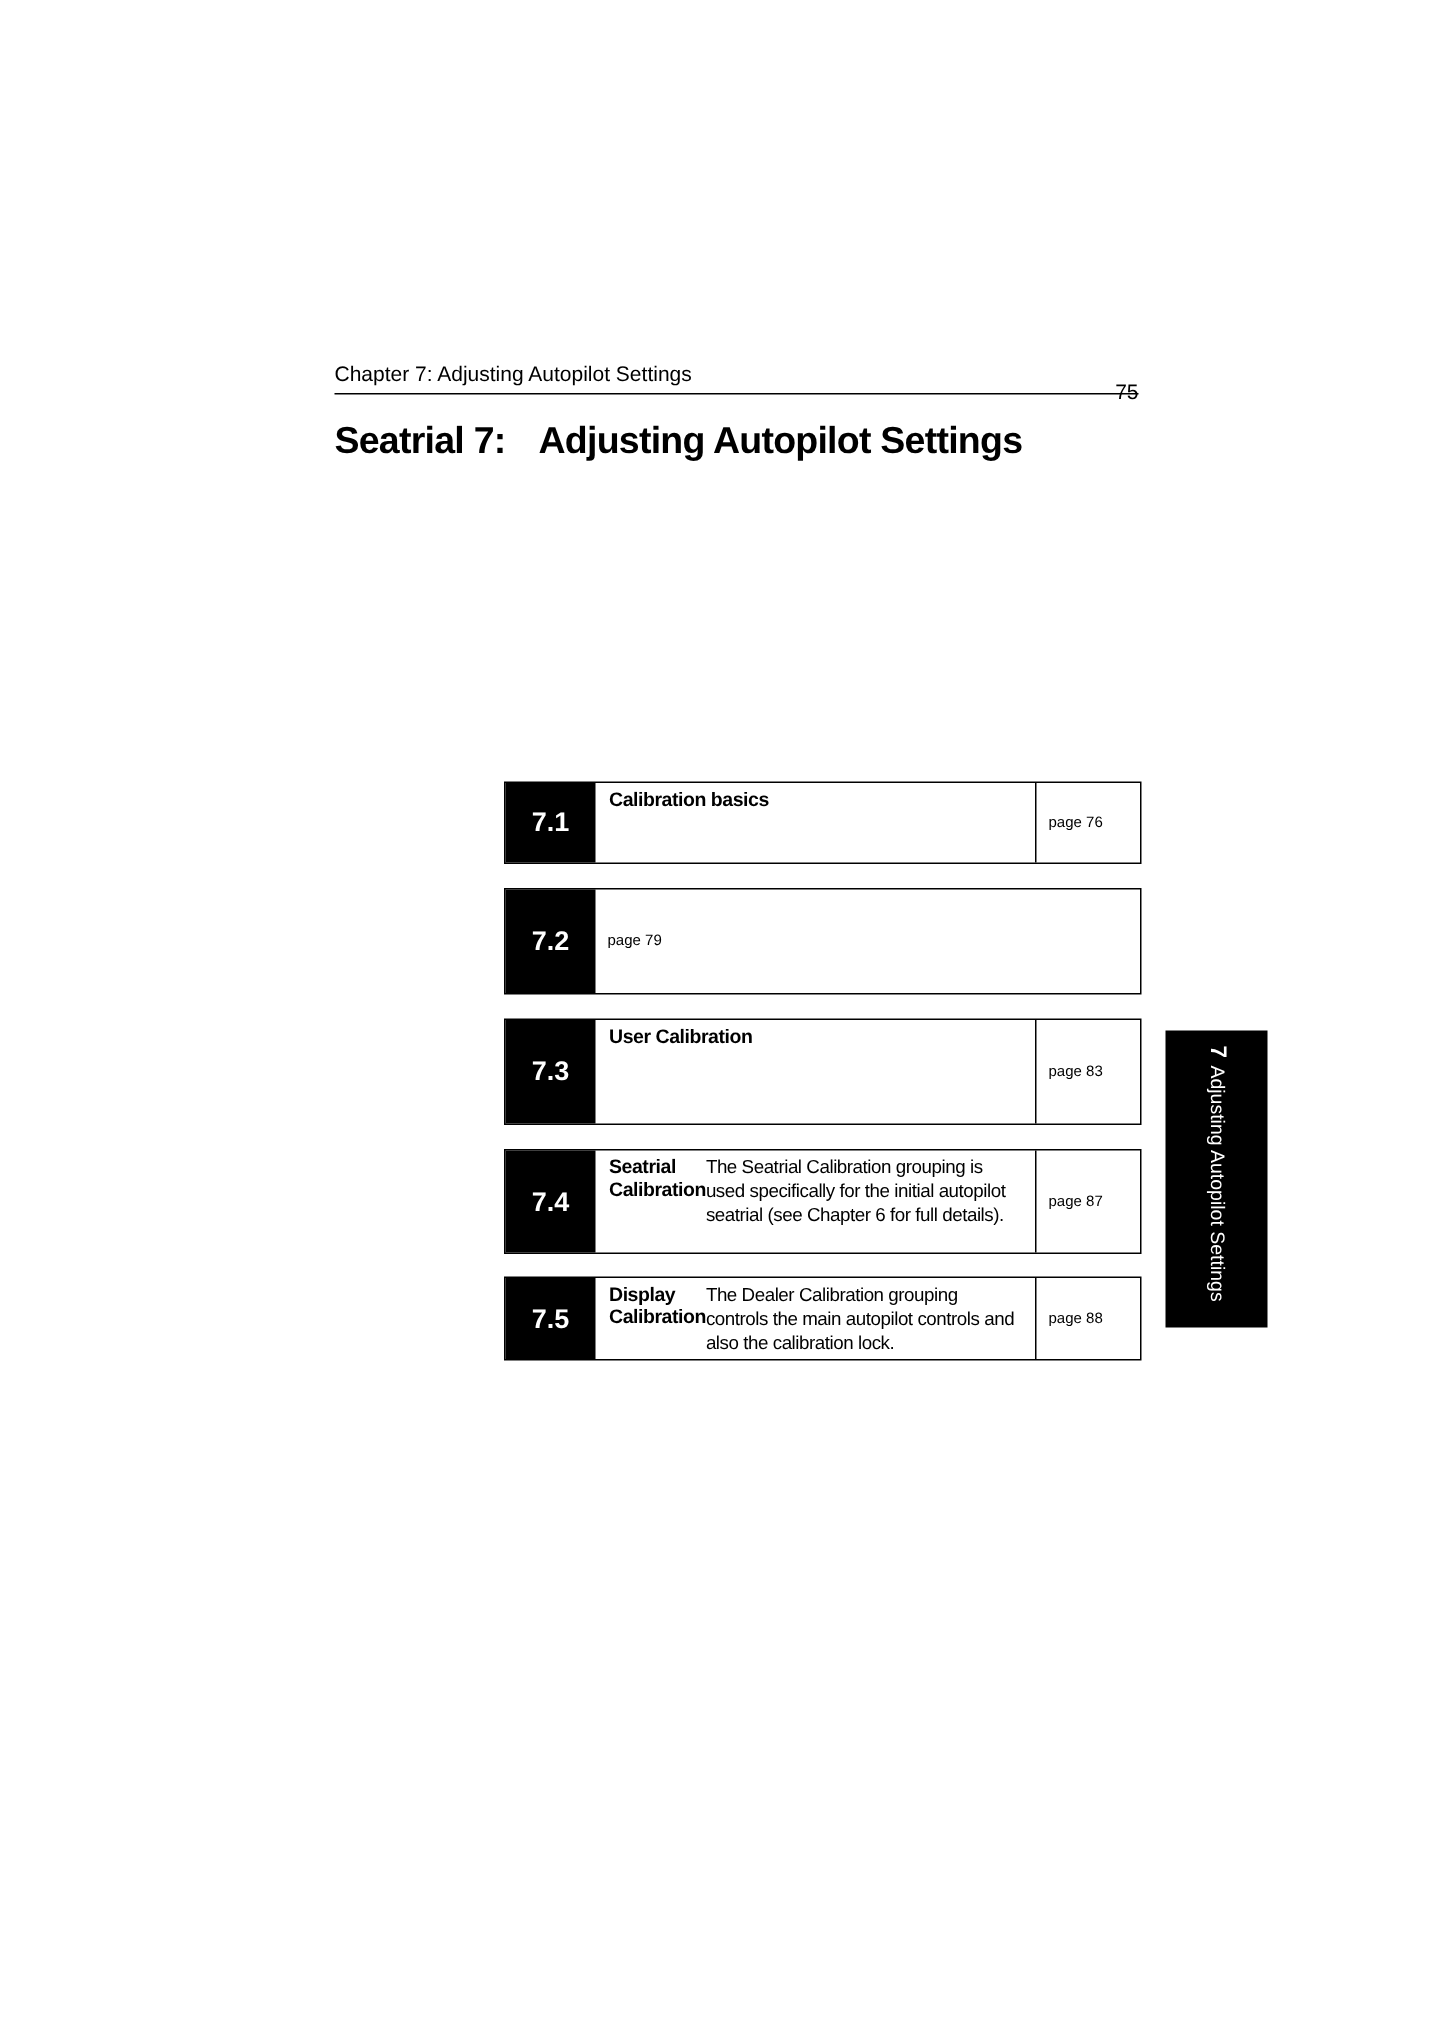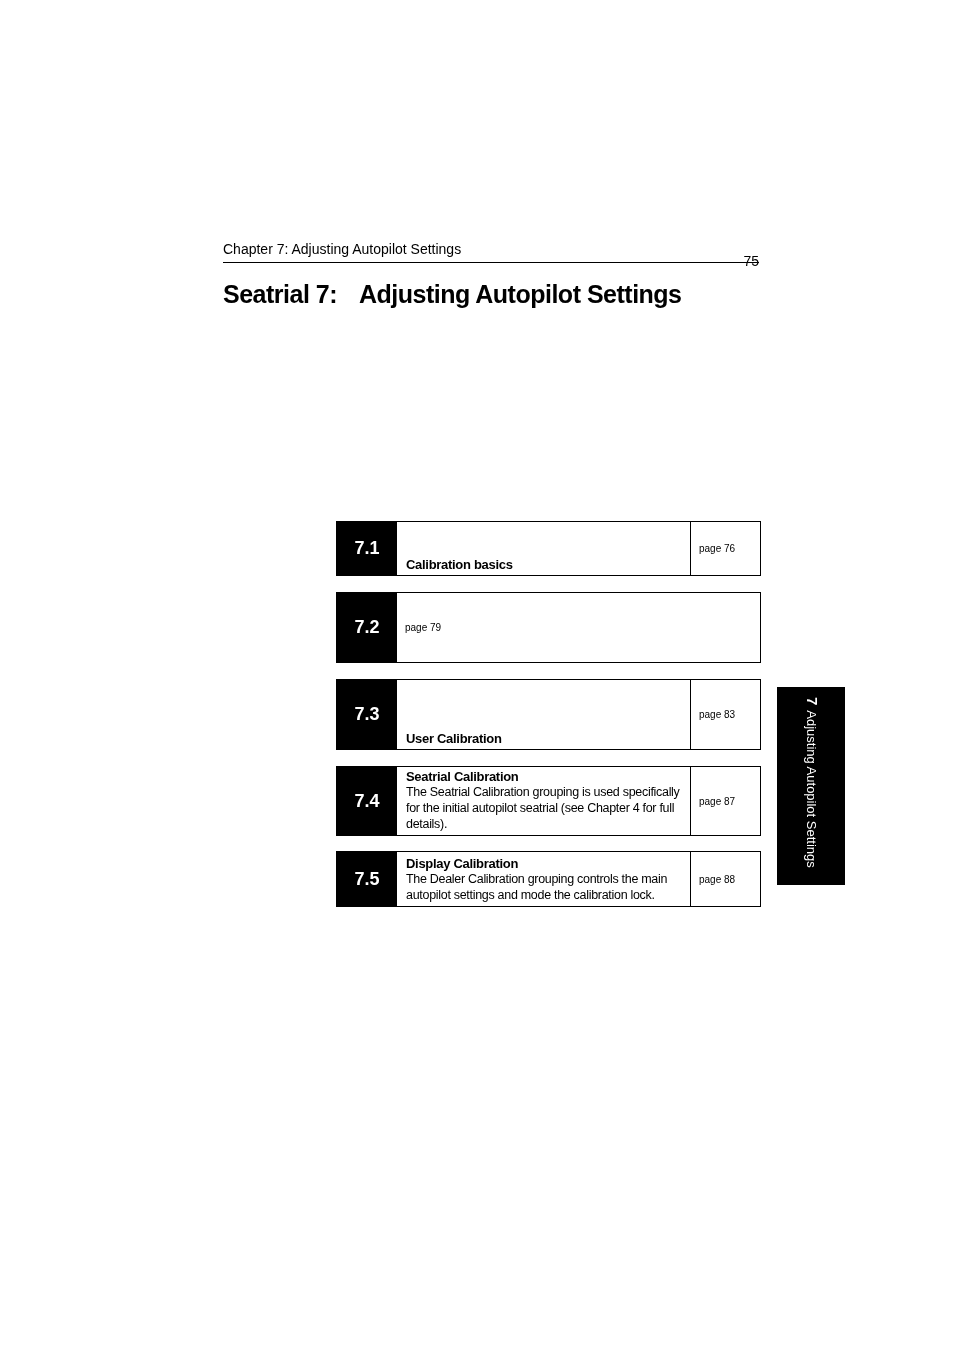--- a/index.html
+++ b/index.html
@@ -5,21 +5,21 @@
   html, body { margin:0; padding:0; background:#fff; }
   body { width:954px; height:1351px; position:relative; overflow:hidden; font-family:"Liberation Sans", sans-serif; color:#000; }
   .running-header { position:absolute; left:223px; top:240px; width:536px; height:22px; border-bottom:1px solid #000; font-size:14px; line-height:18px; }
   .running-header .title { position:absolute; left:0; top:0; }
   .running-header .pnum { position:absolute; right:0; top:12px; }
   .chapter-title { position:absolute; left:223px; top:280px; font-size:25px; font-weight:bold; letter-spacing:-0.5px; white-space:pre; }
   .chapter-title .num { display:inline-block; width:136px; }
   .toc { position:absolute; left:336px; top:521px; width:425px; }
   .toc-row { position:absolute; left:0; width:425px; display:flex; border:1px solid #000; box-sizing:border-box; }
   .toc-row .sec { width:60px; background:#000; color:#fff; font-weight:bold; font-size:18px; display:flex; align-items:center; justify-content:center; }
-  .toc-row .body { flex:1; padding:3px 8px 3px 9px; font-size:12.5px; line-height:16px; letter-spacing:-0.3px; border-right:1px solid #000; display:flex; flex-direction:column; justify-content:flex-end; }
+  .toc-row .body { flex:1; padding:3px 8px 3px 9px; font-size:12.5px; line-height:16px; letter-spacing:-0.3px; border-right:1px solid #000; display:flex; flex-direction:row; justify-content:space-between; }
   .toc-row .body .h { font-weight:bold; font-size:13px; line-height:15px; }
   .toc-row .pg { width:69px; display:flex; align-items:center; padding-left:8px; box-sizing:border-box; font-size:10px; }
   .side-tab { position:absolute; left:777px; top:687px; width:68px; height:198px; background:#000; }
   .side-tab .txt { position:absolute; left:34px; top:10px; transform-origin:0 0; transform:rotate(90deg) translate(0,-50%); color:#fff; font-size:13px; white-space:nowrap; line-height:16px; }
   .side-tab .txt b { font-size:15px; margin-right:2px; }
 </style>
 </head>
 <body>
 
 <div class="running-header">
@@ -45,29 +45,29 @@
     <div class="sec">7.3</div>
     <div class="body">
       <div class="h">User Calibration</div>
     </div>
     <div class="pg">page 83</div>
   </div>
   <div class="toc-row" style="top:245px;height:70px;">
     <div class="sec">7.4</div>
     <div class="body">
       <div class="h">Seatrial Calibration</div>
-      <div>The Seatrial Calibration grouping is used specifically for the initial autopilot seatrial (see Chapter 4 for full details).</div>
+      <div>The Seatrial Calibration grouping is used specifically for the initial autopilot seatrial (see Chapter 6 for full details).</div>
     </div>
     <div class="pg">page 87</div>
   </div>
   <div class="toc-row" style="top:330px;height:56px;">
     <div class="sec">7.5</div>
     <div class="body">
       <div class="h">Display Calibration</div>
-      <div>The Dealer Calibration grouping controls the main autopilot settings and mode the calibration lock.</div>
+      <div>The Dealer Calibration grouping controls the main autopilot controls and also the calibration lock.</div>
     </div>
     <div class="pg">page 88</div>
   </div>
 </div>
 
 <div class="side-tab">
   <div class="txt"><b>7</b> <span>Adjusting Autopilot Settings</span></div>
 </div>
 
 </body></html>

